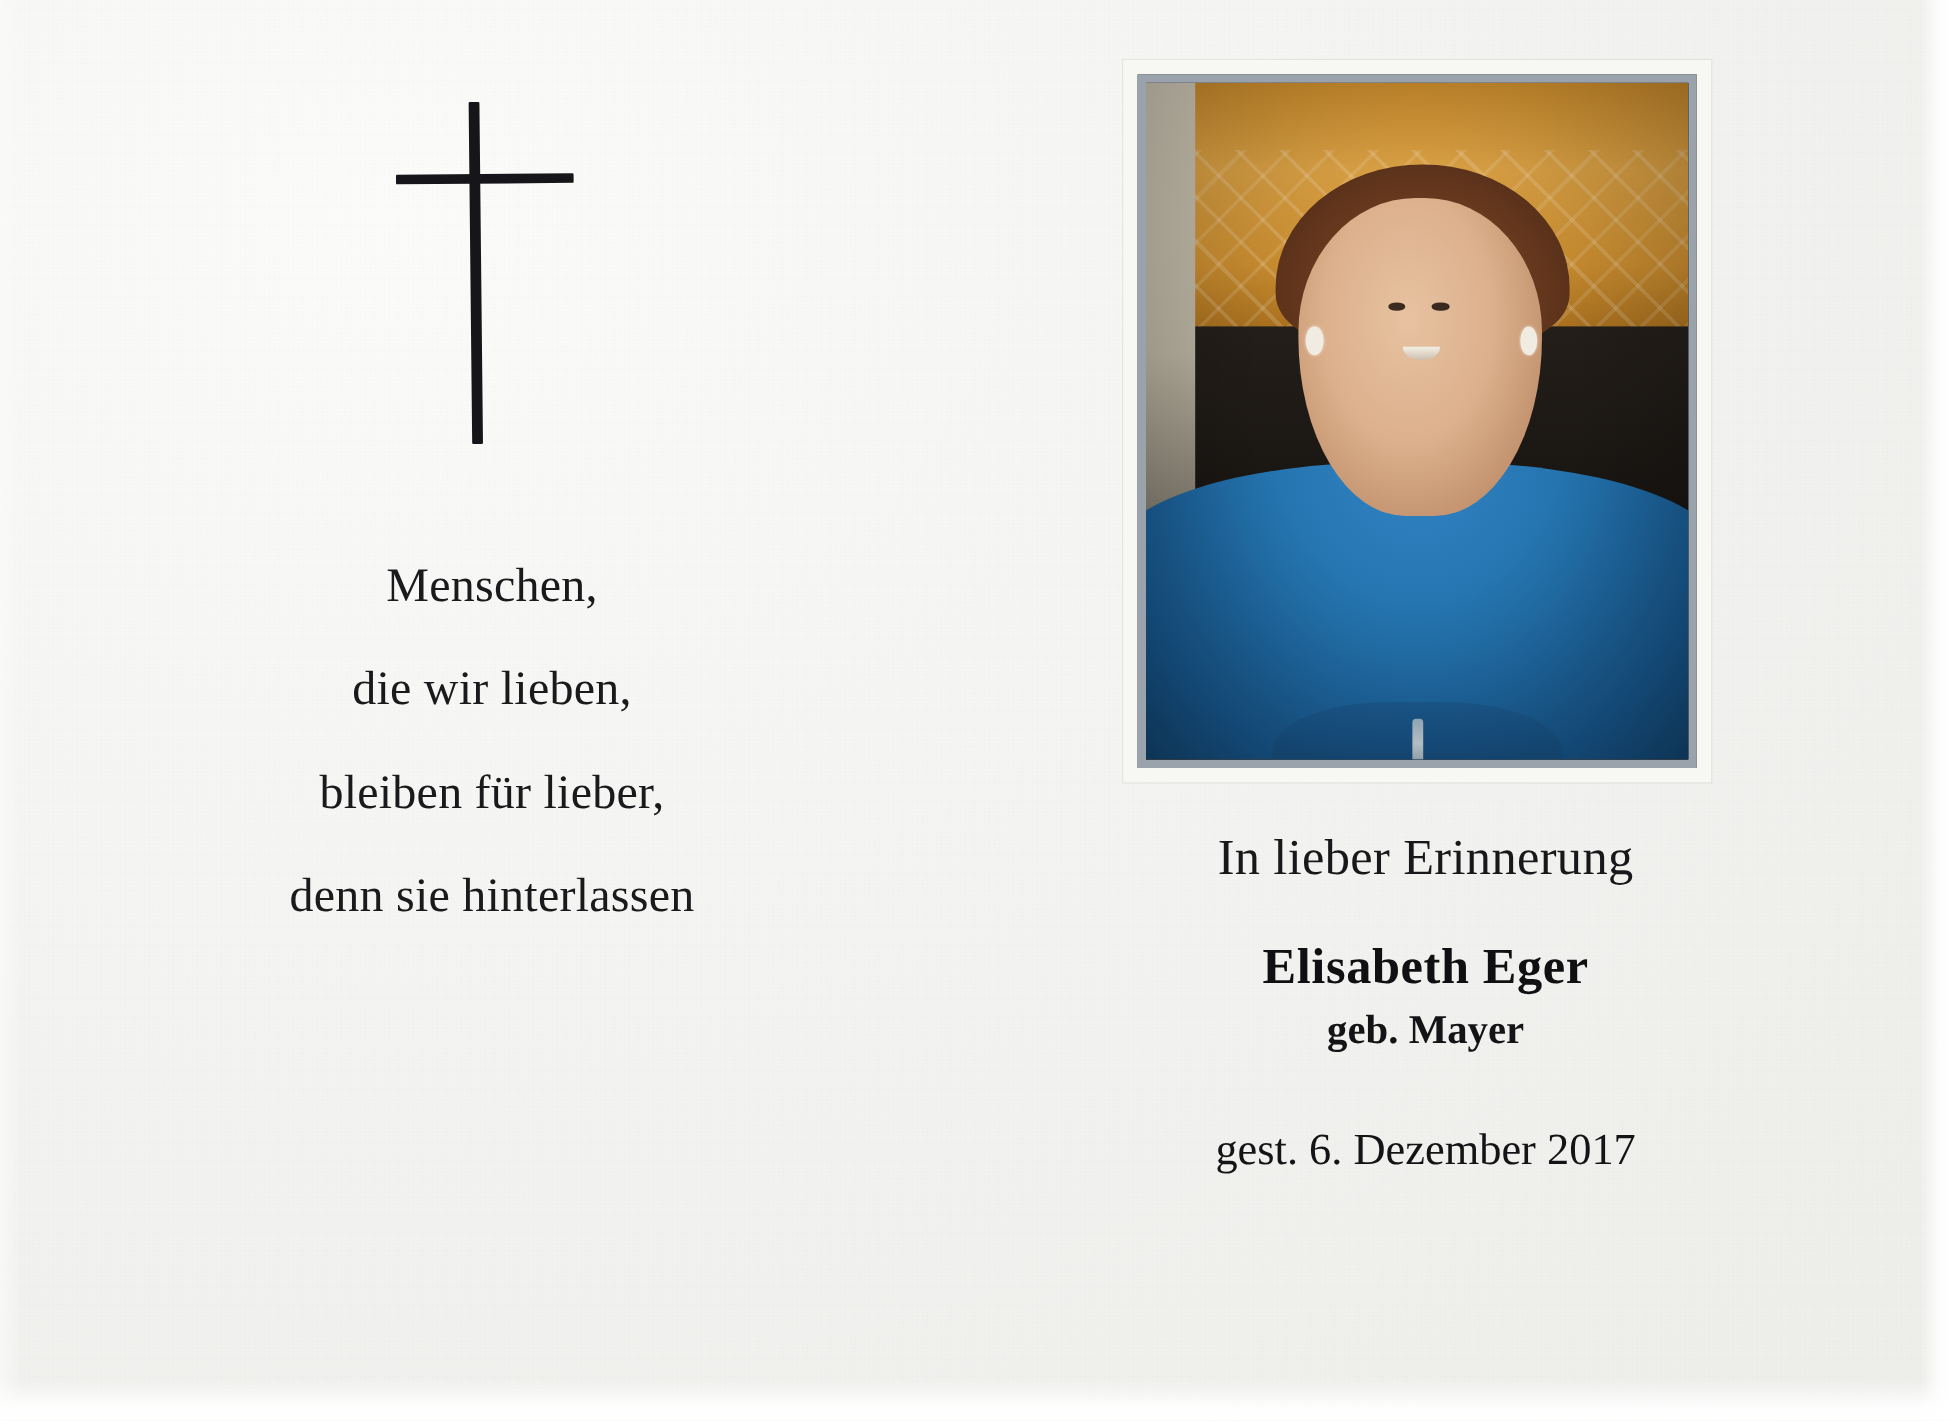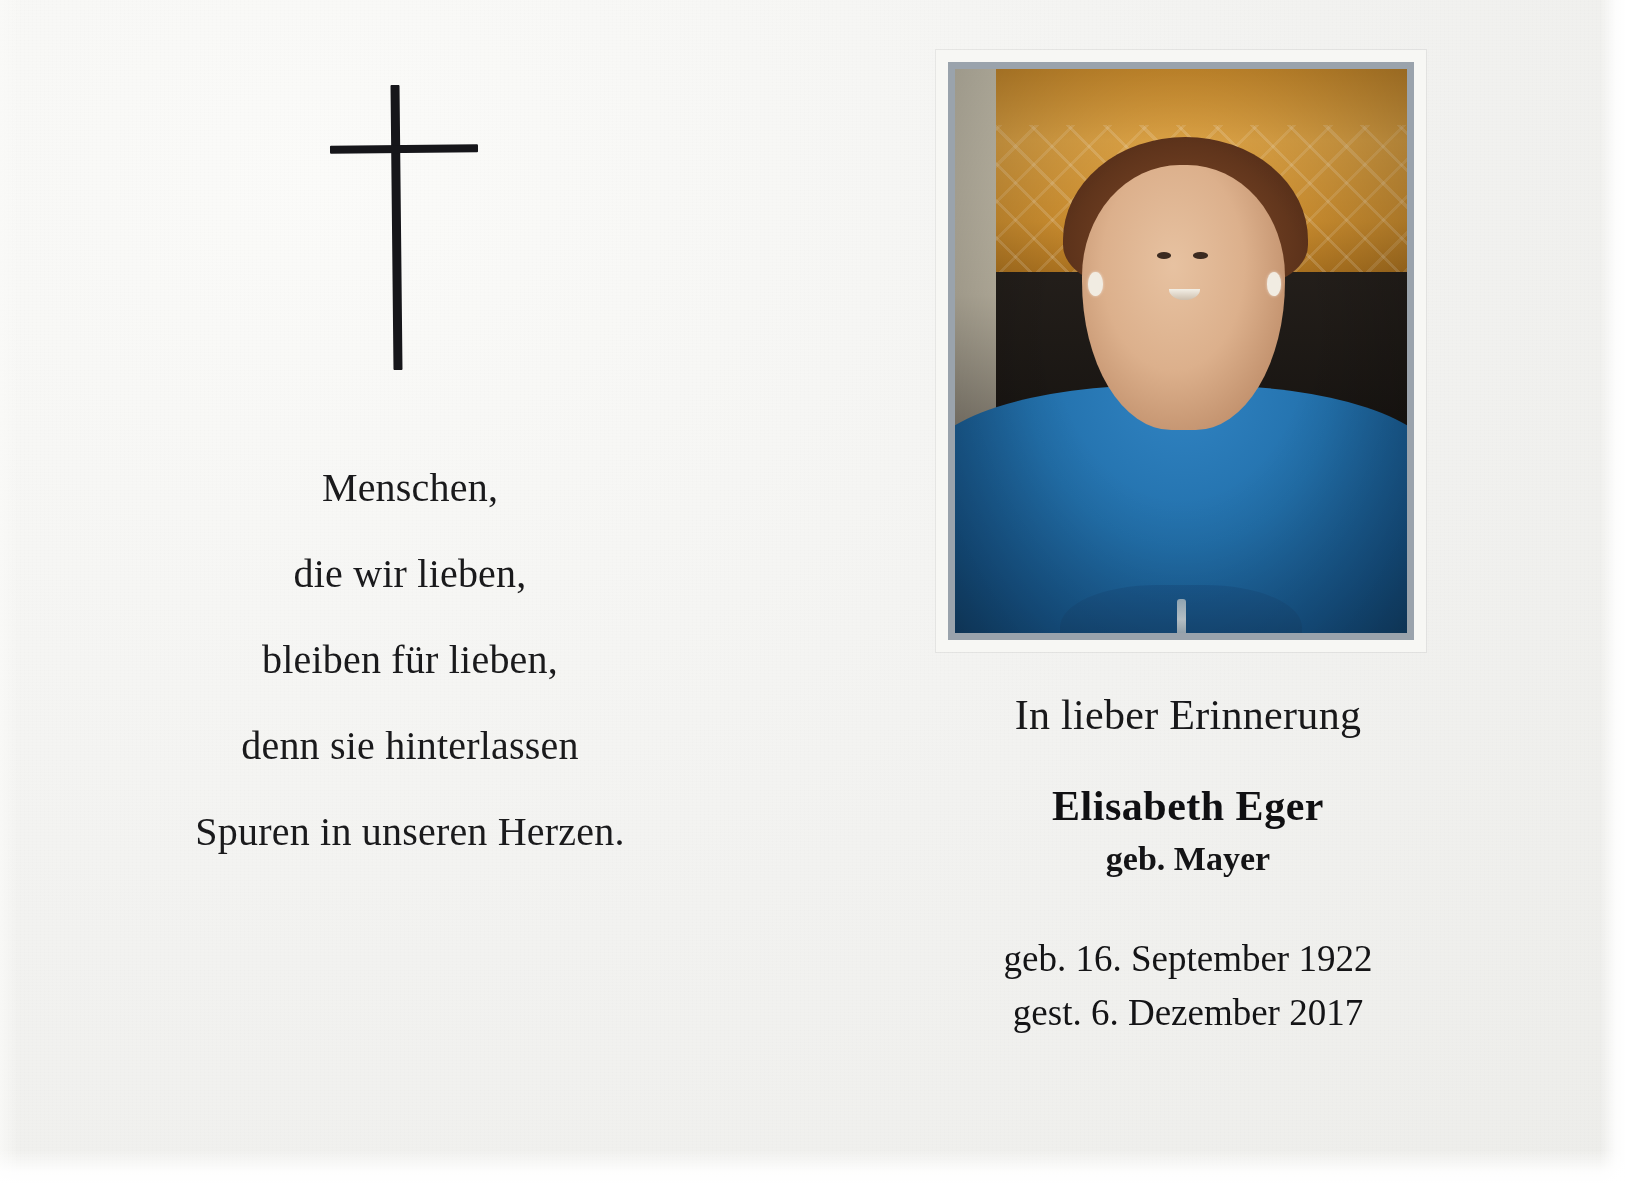--- a/index.html
+++ b/index.html
@@ -301,23 +301,22 @@
   <div class="left-panel">
 
     <div class="cross">
       <div class="bar-v"></div>
       <div class="bar-h"></div>
     </div>
 
     <div class="verse">
       <span class="line">Menschen,</span>
       <span class="line">die wir lieben,</span>
-      <span class="line">bleiben für lieben,</span>
+      <span class="line">bleiben für lieber,</span>
       <span class="line">denn sie hinterlassen</span>
-      <span class="line">Spuren in unseren Herzen.</span>
     </div>
 
   </div>
 
   <div class="right-panel">
 
     <div class="photo-frame">
       <div class="photo-inner-border">
         <div class="photo">
           <div class="ph-dark"></div>
@@ -339,21 +338,20 @@
           <div class="ph-vignette"></div>
         </div>
       </div>
     </div>
 
     <div class="memorial-text">
       <div class="in-memory">In lieber Erinnerung</div>
       <div class="name">Elisabeth Eger</div>
       <div class="maiden">geb. Mayer</div>
       <div class="dates">
-        <span class="d-line">geb. 16. September 1922</span>
         <span class="d-line">gest. 6. Dezember 2017</span>
       </div>
     </div>
 
   </div>
 
   <div class="edge-left"></div>
   <div class="edge-right"></div>
   <div class="edge-bottom"></div>
 </div>

